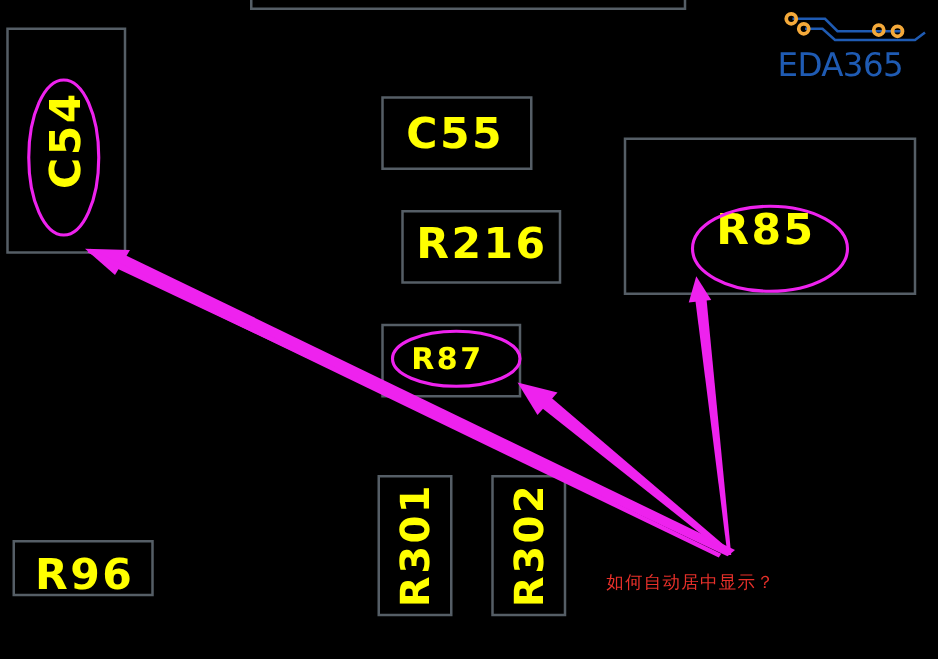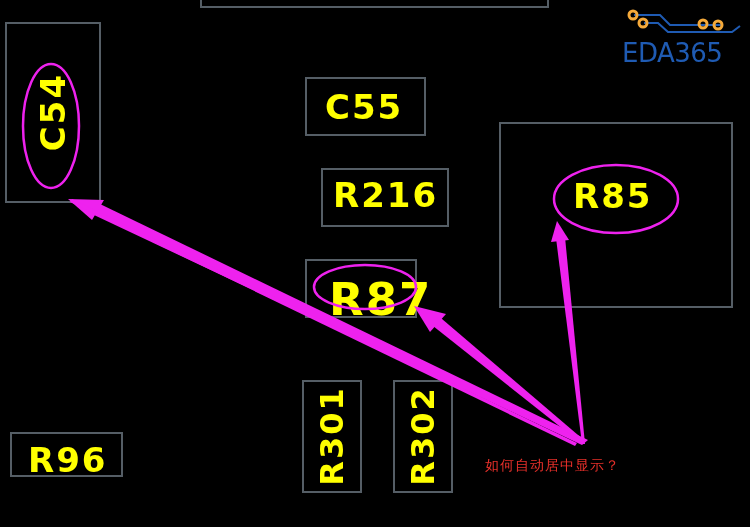--- a/index.html
+++ b/index.html
@@ -25,24 +25,24 @@
 
   <div class="comp" style="left:305px;top:77px;width:121px;height:59px;">
     <div class="ref" style="font-size:34px;left:18px;top:8px;">C55</div>
   </div>
 
   <div class="comp" style="left:305px;top:168px;width:128px;height:59px;margin-left:16px;">
     <div class="ref" style="font-size:34px;left:10px;top:5px;">R216</div>
   </div>
 
   <div class="comp" style="left:305px;top:259px;width:112px;height:59px;">
-    <div class="ref" style="font-size:45px;left:22px;top:12px;">R87</div>
+    <div class="ref" style="font-size:24px;left:22px;top:12px;">R87</div>
   </div>
 
-  <div class="comp" style="left:499px;top:122px;width:234px;height:186px;">
+  <div class="comp" style="left:499px;top:110px;width:234px;height:126px;">
     <div class="ref" style="font-size:34px;left:72px;top:52px;">R85</div>
   </div>
 
   <div class="comp" style="left:302px;top:380px;width:60px;height:113px;">
     <div class="ref rot" style="font-size:32px;left:-30px;top:36px;width:116px;text-align:center;line-height:36px;">R301</div>
   </div>
 
   <div class="comp" style="left:393px;top:380px;width:60px;height:113px;">
     <div class="ref rot" style="font-size:32px;left:-30px;top:36px;width:116px;text-align:center;line-height:36px;">R302</div>
   </div>

